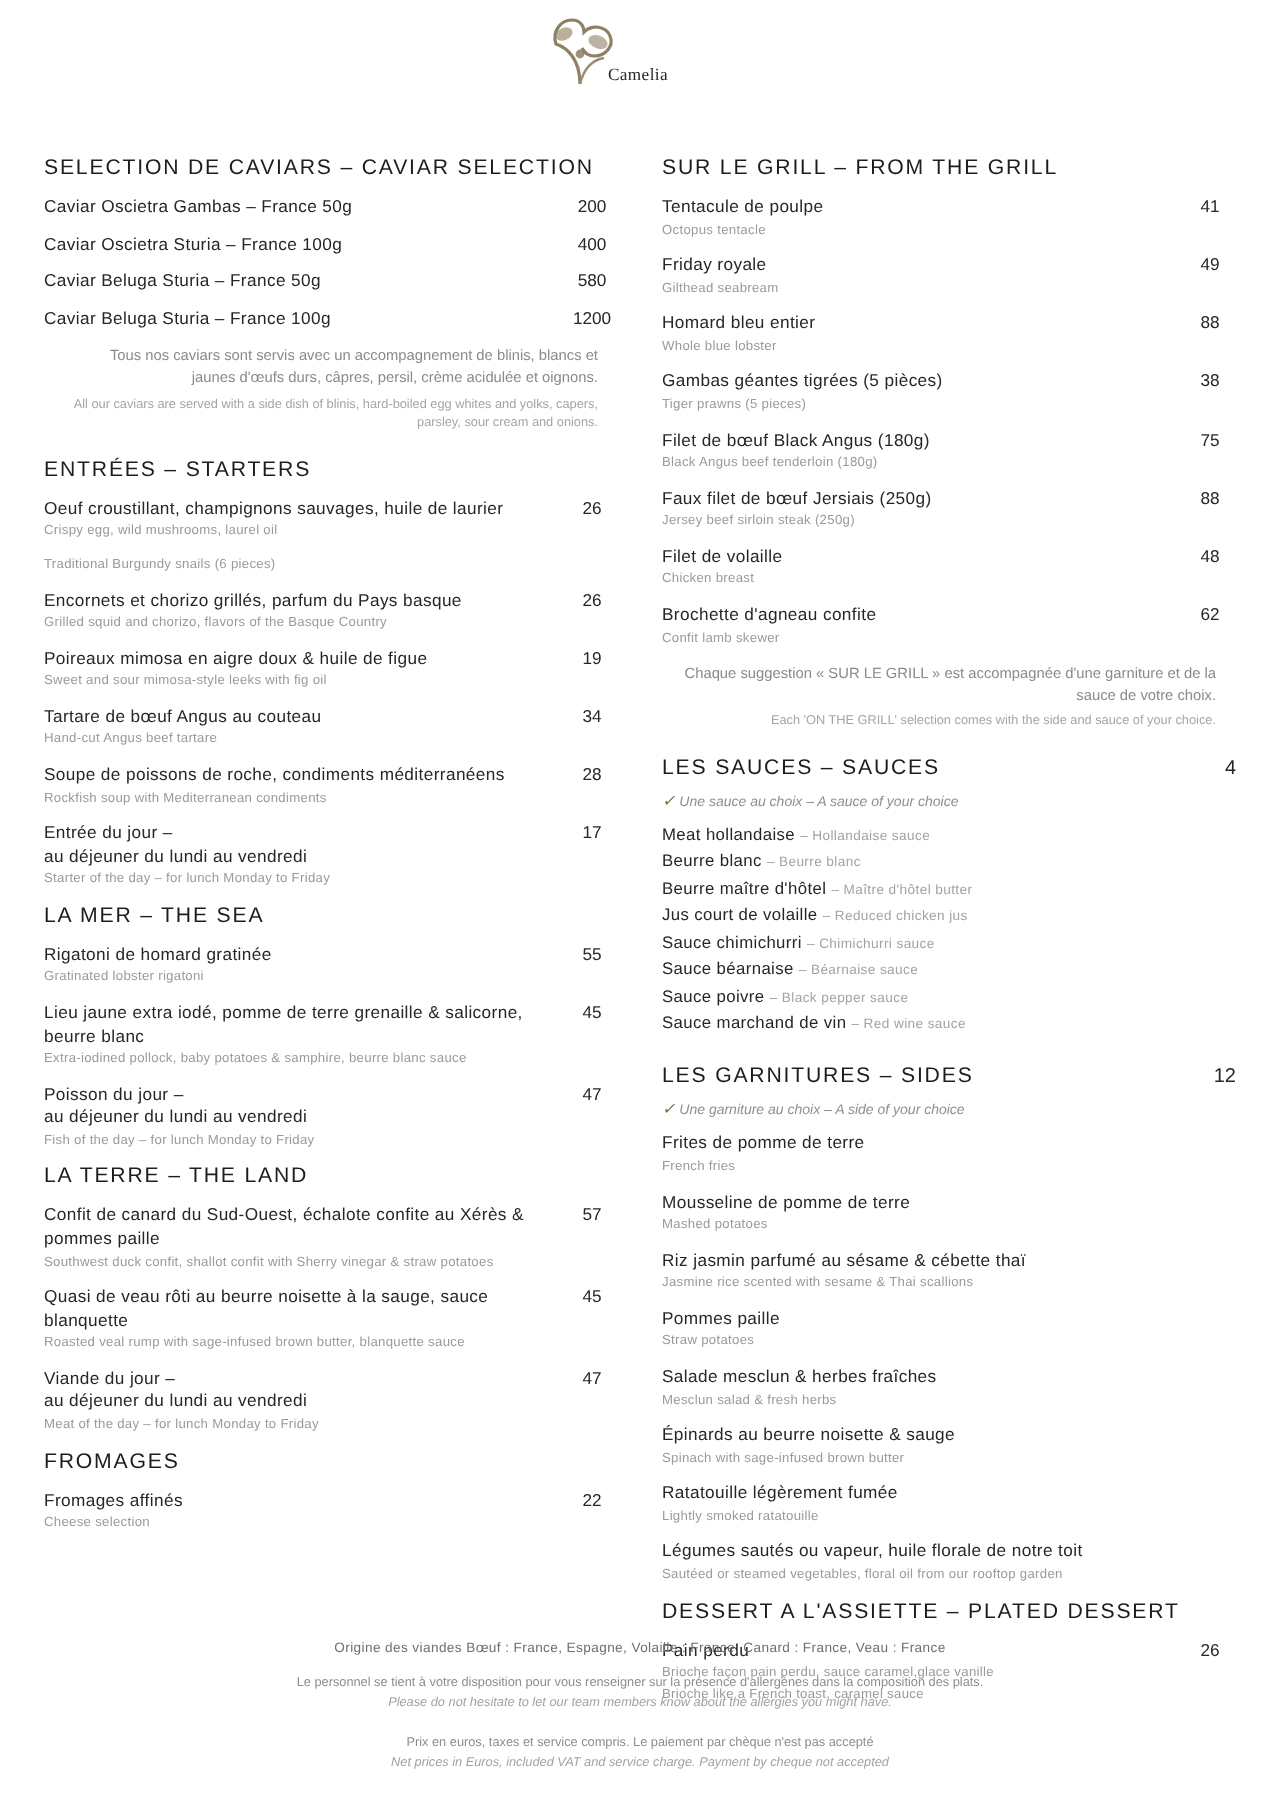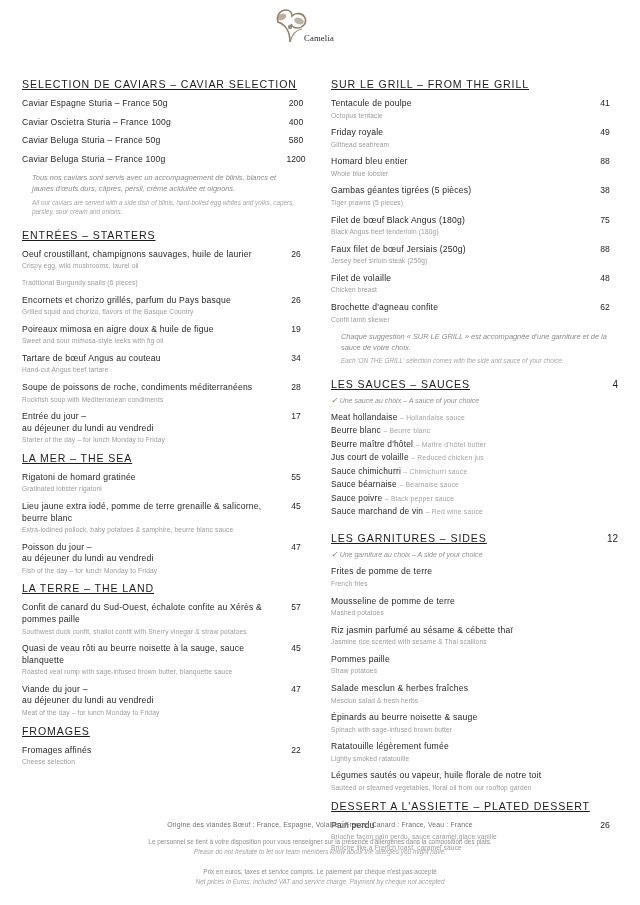--- a/index.html
+++ b/index.html
@@ -52,21 +52,20 @@
   .cols { display: flex; gap: 22px; }
   .col { width: 288px; }
 
   h2.section {
     font-size: 10.6px;
     letter-spacing: .9px;
     font-weight: normal;
     color: #1d1d1d;
     margin: 0 0 8px 0;
     text-transform: uppercase;
-    text-decoration: underline;
   }
   .section-gap { margin-top: 16px; }
 
   .item { margin-bottom: 7px; }
   .row {
     display: flex;
     align-items: flex-start;
     justify-content: space-between;
   }
   .name {
@@ -87,22 +86,21 @@
   .desc {
     font-size: 6.6px;
     color: #9a9a9a;
     line-height: 1.45;
     letter-spacing: .15px;
     margin-top: 1px;
   }
   .note {
     font-size: 7.4px;
     color: #8a8a8a;
-    font-style: italic;
-    text-align: left;
+    text-align: right;
     line-height: 1.5;
     margin: 2px 10px 12px 10px;
   }
   .note .small {
     display: block;
     font-size: 6.4px;
     color: #a5a5a5;
     margin-top: 3px;
   }
   .subnote {
@@ -168,21 +166,21 @@
 
 <div class="sheet">
 <div class="cols">
 
   <div class="col">
 
     <h2 class="section">SELECTION DE CAVIARS – CAVIAR SELECTION</h2>
     <div>
       <div class="item">
         <div class="row">
-              <div class="name">Caviar Espagne Sturia – France 50g</div>
+              <div class="name">Caviar Oscietra Gambas – France 50g</div>
               <div class="price">200</div>
             </div>
       </div>
       <div class="item">
         <div class="row">
               <div class="name">Caviar Oscietra Sturia – France 100g</div>
               <div class="price">400</div>
             </div>
       </div>
       <div class="item">

